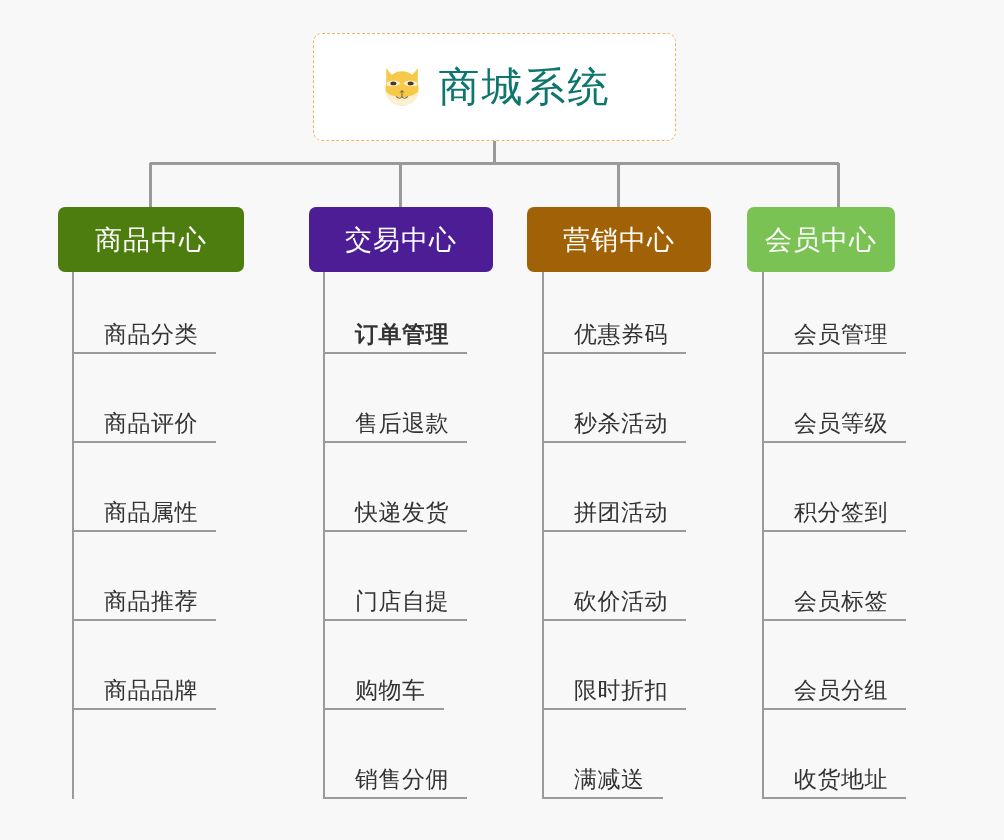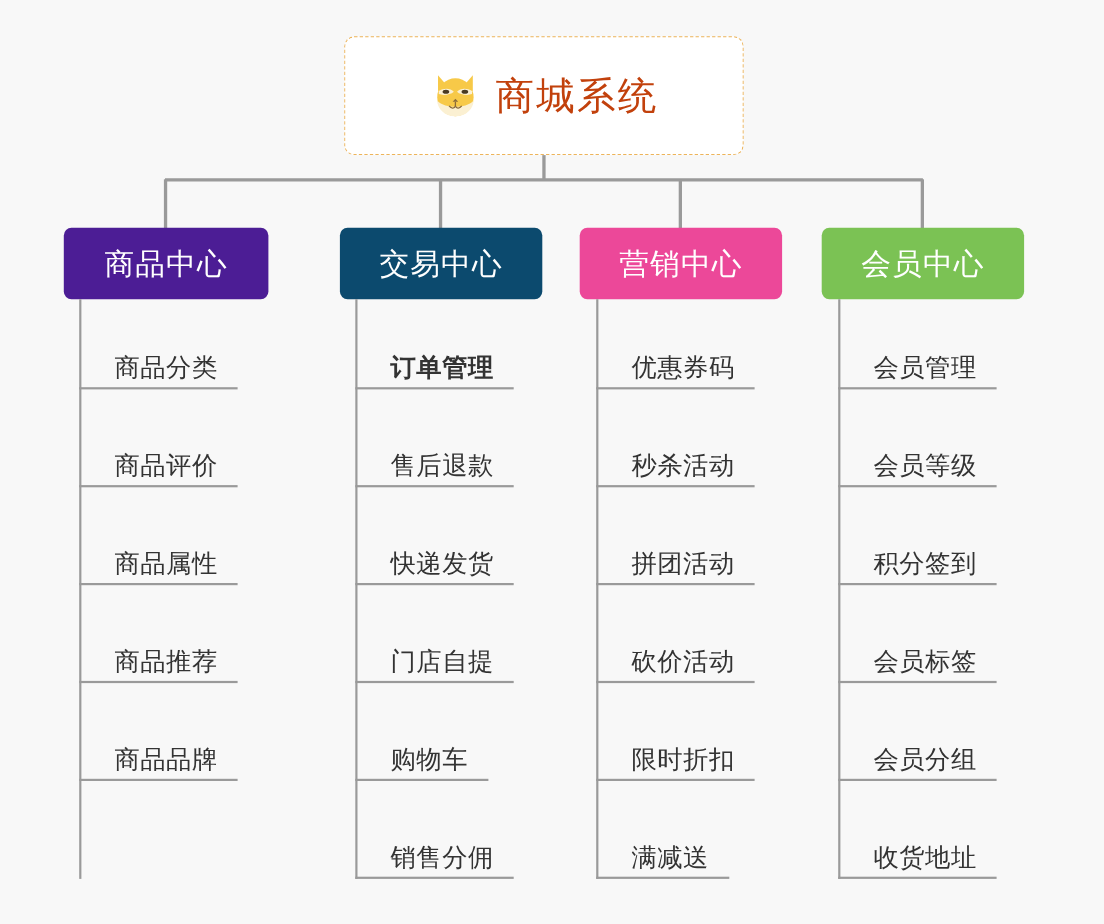--- a/index.html
+++ b/index.html
@@ -39,22 +39,22 @@
     box-sizing: border-box;
     background: #ffffff;
     border: 1px dashed #edb45a;
     border-radius: 9px;
     display: flex;
     align-items: center;
     justify-content: center;
     gap: 14px;
   }
   .root-title {
-    font-size: 35px;
-    color: #c2410c;
+    font-size: 41px;
+    color: #0f766e;
     letter-spacing: 2px;
     line-height: 1;
     white-space: nowrap;
   }
   .shiba {
     width: 46px;
     height: 46px;
     flex: 0 0 46px;
     display: block;
   }
@@ -69,21 +69,21 @@
     align-items: center;
     justify-content: center;
     color: #ffffff;
     font-size: 27px;
     letter-spacing: 1px;
     white-space: nowrap;
   }
   .cat-0 { left: 58px;  top: 207px; width: 186px; background: #4a90f0; }
   .cat-1 { left: 309px; top: 207px; width: 184px; background: #e35b5b; }
   .cat-2 { left: 527px; top: 207px; width: 184px; background: #eaa93c; }
-  .cat-3 { left: 747px; top: 207px; width: 184px; background: #7bc254; }
+  .cat-3 { left: 747px; top: 207px; width: 148px; background: #7bc254; }
 
   
   .leaf-col {
     position: absolute;
     top: 272px;
   }
   .leaf-col-0 { left: 72px;  }
   .leaf-col-1 { left: 323px; }
   .leaf-col-2 { left: 542px; }
   .leaf-col-3 { left: 762px; }
@@ -146,23 +146,23 @@
       <ellipse cx="20" cy="27" rx="4.2" ry="2.6" fill="#4a3a22"></ellipse>
       <ellipse cx="44" cy="27" rx="4.2" ry="2.6" fill="#4a3a22"></ellipse>
       <path d="M32 36 L28.5 39.5 L35.5 39.5 Z" fill="#8a6b3a"></path>
       <path d="M32 40 L32 45" stroke="#8a6b3a" stroke-width="1.6" fill="none"></path>
       <path d="M24 45 C27 49 31 48 32 45" stroke="#8a6b3a" stroke-width="1.6" fill="none"></path>
       <path d="M40 45 C37 49 33 48 32 45" stroke="#8a6b3a" stroke-width="1.6" fill="none"></path>
     </svg>
     <span class="root-title">商城系统</span>
   </div>
 
-  <div class="cat-box cat-0" style="background: #4c1d95;">商品中心</div>
-  <div class="cat-box cat-1" style="background: #0c4a6e;">交易中心</div>
-  <div class="cat-box cat-2" style="background: #ec4899;">营销中心</div>
+  <div class="cat-box cat-0" style="background: #4d7c0f;">商品中心</div>
+  <div class="cat-box cat-1" style="background: #4c1d95;">交易中心</div>
+  <div class="cat-box cat-2" style="background: #a16207;">营销中心</div>
   <div class="cat-box cat-3" style="background: rgb(123, 194, 84);">会员中心</div>
 
   <div class="leaf-col leaf-col-0">
     <div class="leaf-stem" style="height: 527px; background: rgb(154, 154, 154);"></div>
     <div class="leaf-item">
         <span class="leaf-label" style="border-bottom-color: rgb(154, 154, 154);">商品分类</span>
       </div>
     <div class="leaf-item">
         <span class="leaf-label" style="border-bottom-color: rgb(154, 154, 154);">商品评价</span>
       </div>

